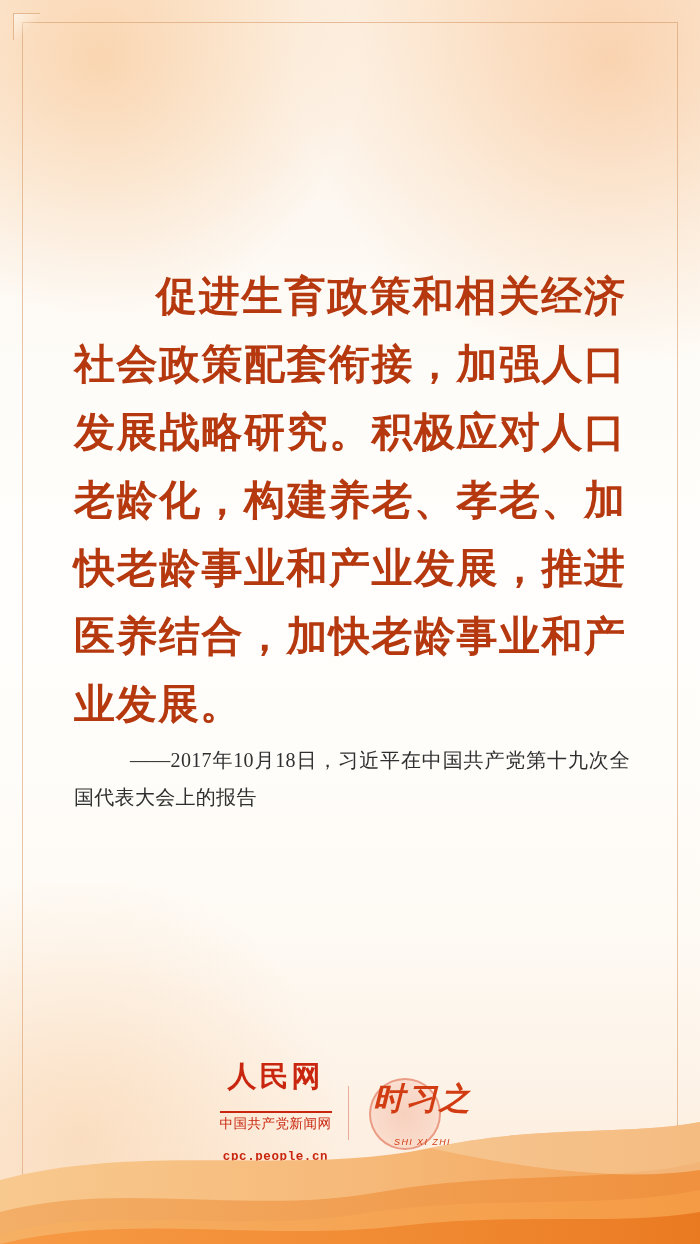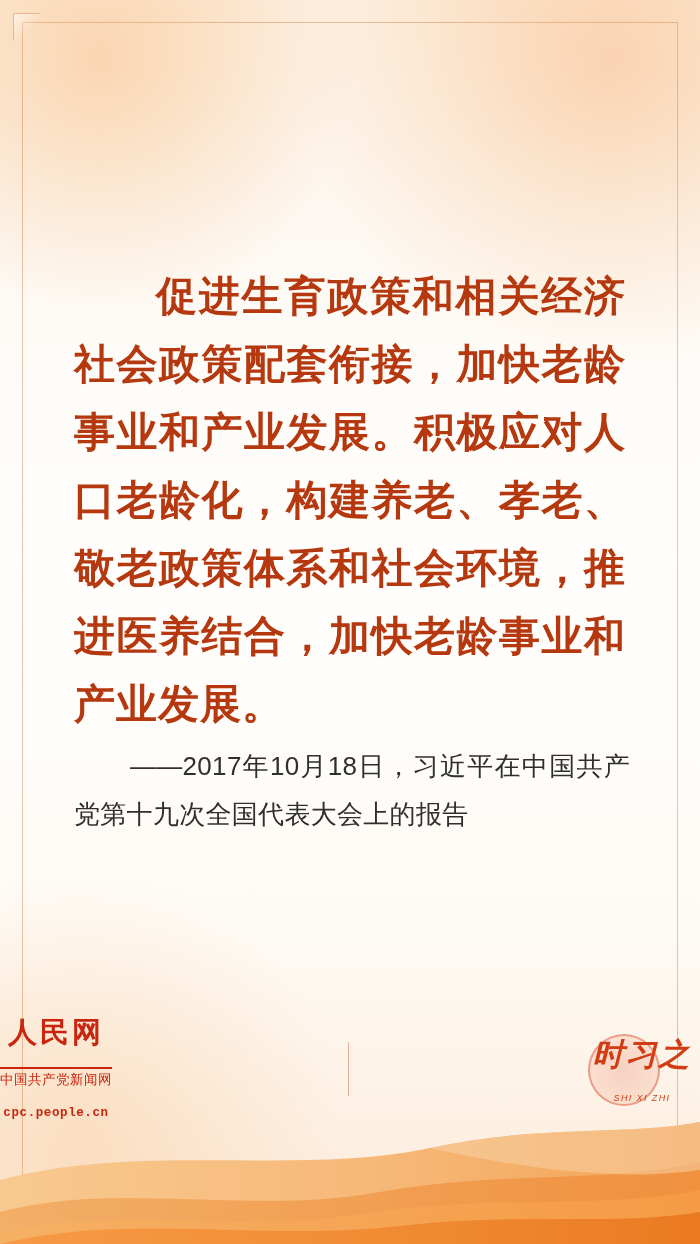--- a/index.html
+++ b/index.html
@@ -93,40 +93,40 @@
     text-align: justify;
     text-justify: inter-ideograph;
   }
 
   
   .attribution {
     position: absolute;
     left: 74px;
     top: 742px;
     width: 556px;
-    font-family: Liberation Sans, sans-serif;
-    font-size: 26px;
+    font-family: Liberation Serif, serif;
+    font-size: 20px;
     line-height: 1.85;
     color: #2f2f2f;
     text-indent: 56px;
     text-align: justify;
     text-justify: inter-ideograph;
     letter-spacing: 0.3px;
   }
 
   
   .logo-row {
     position: absolute;
     left: 0;
-    top: 1018px;
+    top: 1062px;
     width: 700px;
     display: flex;
     align-items: center;
-    justify-content: space-between;
-    gap: 28px;
+    justify-content: center;
+    gap: 16px;
   }
   .people-logo {
     display: flex;
     flex-direction: column;
     align-items: center;
     line-height: 1;
   }
   .people-logo .cn-name {
     font-family: "Liberation Serif", "DejaVu Serif", serif;
     font-size: 29px;
@@ -208,21 +208,21 @@
 
 <div class="poster">
 
   <div class="glow-tl"></div>
   <div class="glow-tr"></div>
   <div class="glow-bl"></div>
 
   <div class="frame"></div>
   <div class="frame-notch notch-tl"></div>
 
-  <div class="quote">促进生育政策和相关经济社会政策配套衔接，加快老龄事业和产业发展。积极应对人口老龄化，构建养老、孝老、敬老政策体系和社会环境，推进医养结合，加快老龄事业和产业发展。</div>
+  <div class="quote">促进生育政策和相关经济社会政策配套衔接，加强人口发展战略研究。积极应对人口老龄化，构建养老、孝老、加快老龄事业和产业发展，推进医养结合，加快老龄事业和产业发展。</div>
 
   <div class="attribution">——2017年10月18日，习近平在中国共产党第十九次全国代表大会上的报告</div>
 
   <div class="logo-row">
 
     <div class="people-logo">
       <div class="cn-name">人民网</div>
       <div class="cn-sub">中国共产党新闻网</div>
       <div class="cn-url">cpc.people.cn</div>
     </div>

